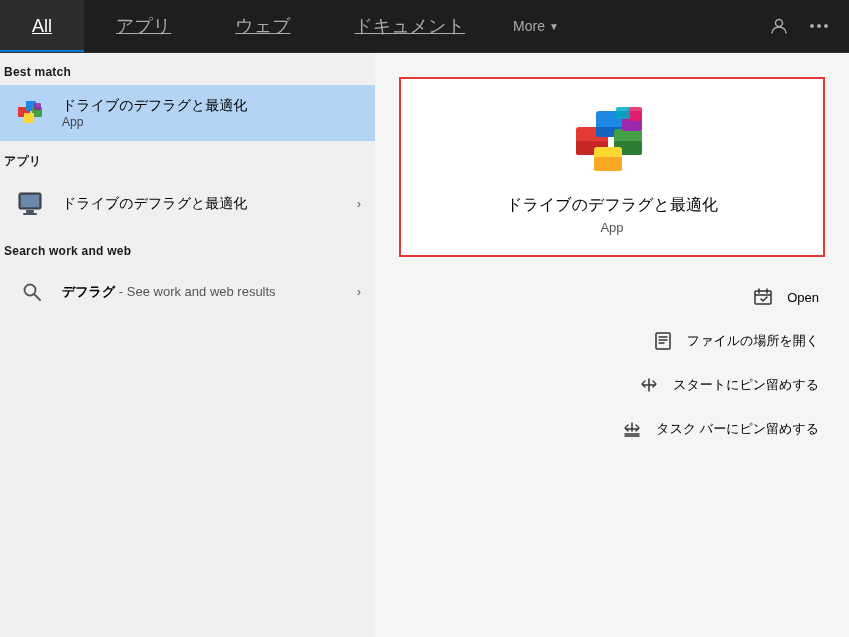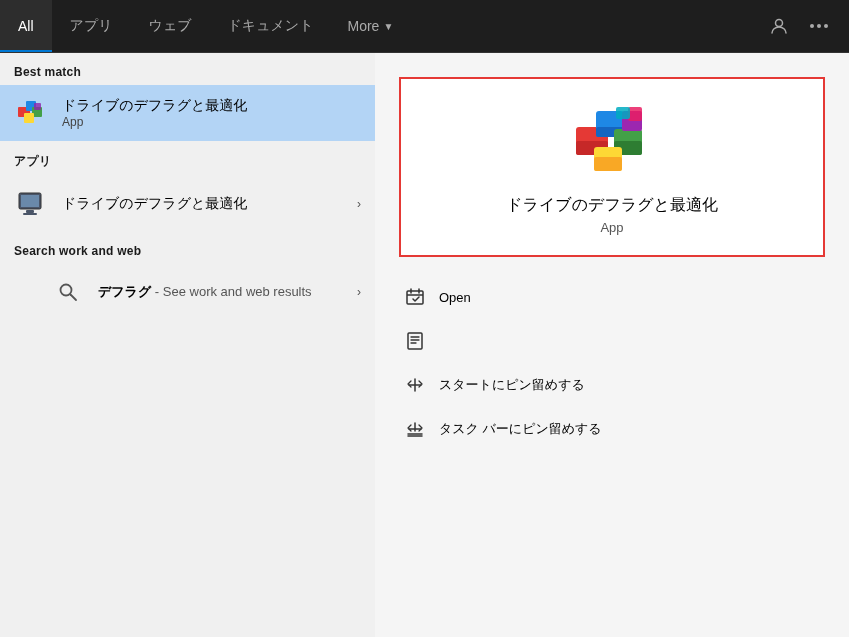--- a/index.html
+++ b/index.html
@@ -18,25 +18,26 @@
       display: flex;
       align-items: stretch;
       background: #1e1e1e;
       height: 53px;
       border-bottom: 1px solid #333;
       flex-shrink: 0;
     }
     .nav-tab {
       display: flex;
       align-items: center;
-      padding: 0 18px;
+      padding: 0 32px;
       color: #aaa;
-      font-size: 14px;
+      font-size: 18px;
       cursor: pointer;
       position: relative;
+      text-decoration: underline;
     }
     .nav-tab.active {
       color: #fff;
       background: #2d2d2d;
     }
     .nav-tab.active::after {
       content: '';
       position: absolute;
       bottom: 0;
       left: 0;
@@ -88,21 +89,21 @@
       background: #f0f0f0;
       flex-shrink: 0;
       padding: 0;
       overflow-y: auto;
     }
 
     .section-label {
       font-size: 12px;
       font-weight: 600;
       color: #1a1a1a;
-      padding: 12px 14px 6px 14px;
+      padding: 12px 14px 6px 4px;
       letter-spacing: 0.02em;
     }
 
     .best-match-item {
       display: flex;
       align-items: center;
       gap: 12px;
       padding: 10px 14px;
       background: #b3d4f5;
       cursor: pointer;
@@ -143,21 +144,20 @@
       font-size: 12px;
     }
 
     .search-web-item {
       display: flex;
       align-items: center;
       gap: 12px;
       padding: 10px 14px;
       cursor: pointer;
       background: #f0f0f0;
-      margin-left: 36px;
     }
     .search-web-text {
       font-size: 13px;
       color: #000;
     }
     .search-web-text .keyword {
       font-weight: 600;
     }
     .search-web-text .see-more {
       color: #555;
@@ -203,20 +203,21 @@
     .app-detail-subtitle {
       font-size: 13px;
       color: #555;
     }
 
     
     .action-list {
       display: flex;
       flex-direction: column;
       gap: 4px;
+      align-items: flex-end;
     }
     .action-item {
       display: flex;
       align-items: center;
       gap: 14px;
       padding: 10px 6px;
       cursor: pointer;
       border-radius: 2px;
     }
     .action-icon {
@@ -382,20 +383,21 @@
       </div>
 
 
       <div class="action-item">
         <div class="action-icon">
           <svg width="16" height="18" viewBox="0 0 16 18" fill="none">
             <rect x="1" y="1" width="14" height="16" rx="1" stroke="#333" stroke-width="1.5"></rect>
             <path d="M4 5h8M4 8h8M4 11h5" stroke="#333" stroke-width="1.3" stroke-linecap="round"></path>
           </svg>
         </div>
+        <span class="action-label">ファイルの場所を開く</span>
       </div>
 
       <div class="action-item">
         <div class="action-icon">
           <svg width="18" height="18" viewBox="0 0 18 18" fill="none">
 
             <path d="M3 9h12M9 3v12" stroke="#333" stroke-width="1.5" stroke-linecap="round"></path>
             <path d="M5 5l-3 3 3 3M13 5l3 3-3 3" stroke="#333" stroke-width="1.3" stroke-linecap="round" stroke-linejoin="round"></path>
           </svg>
         </div>

